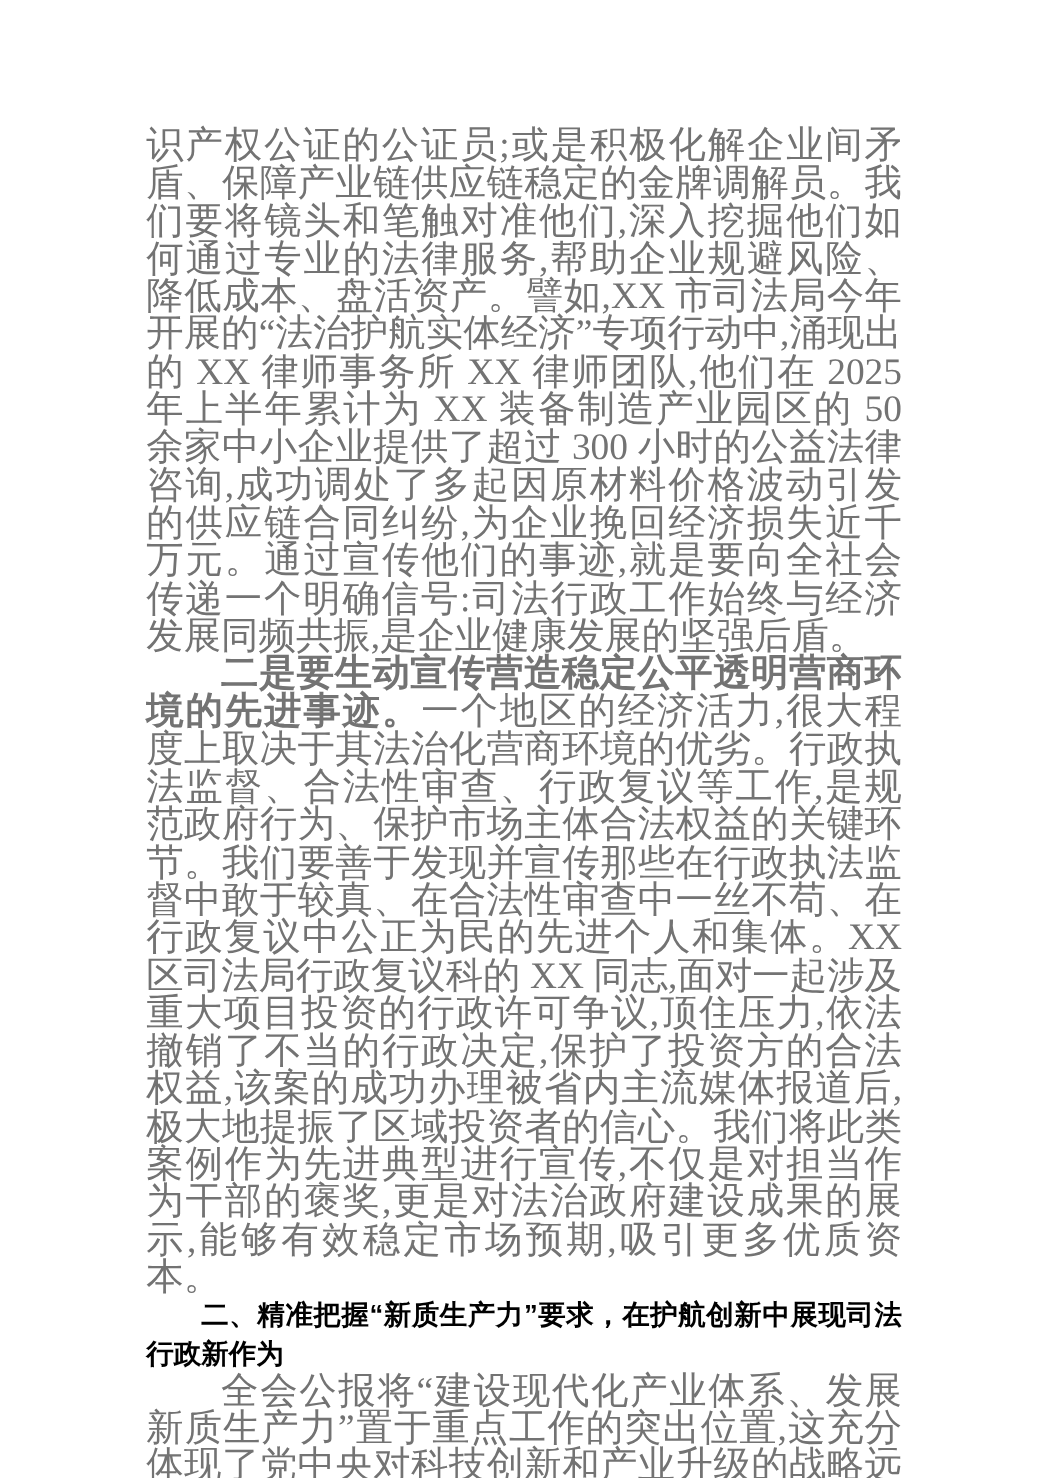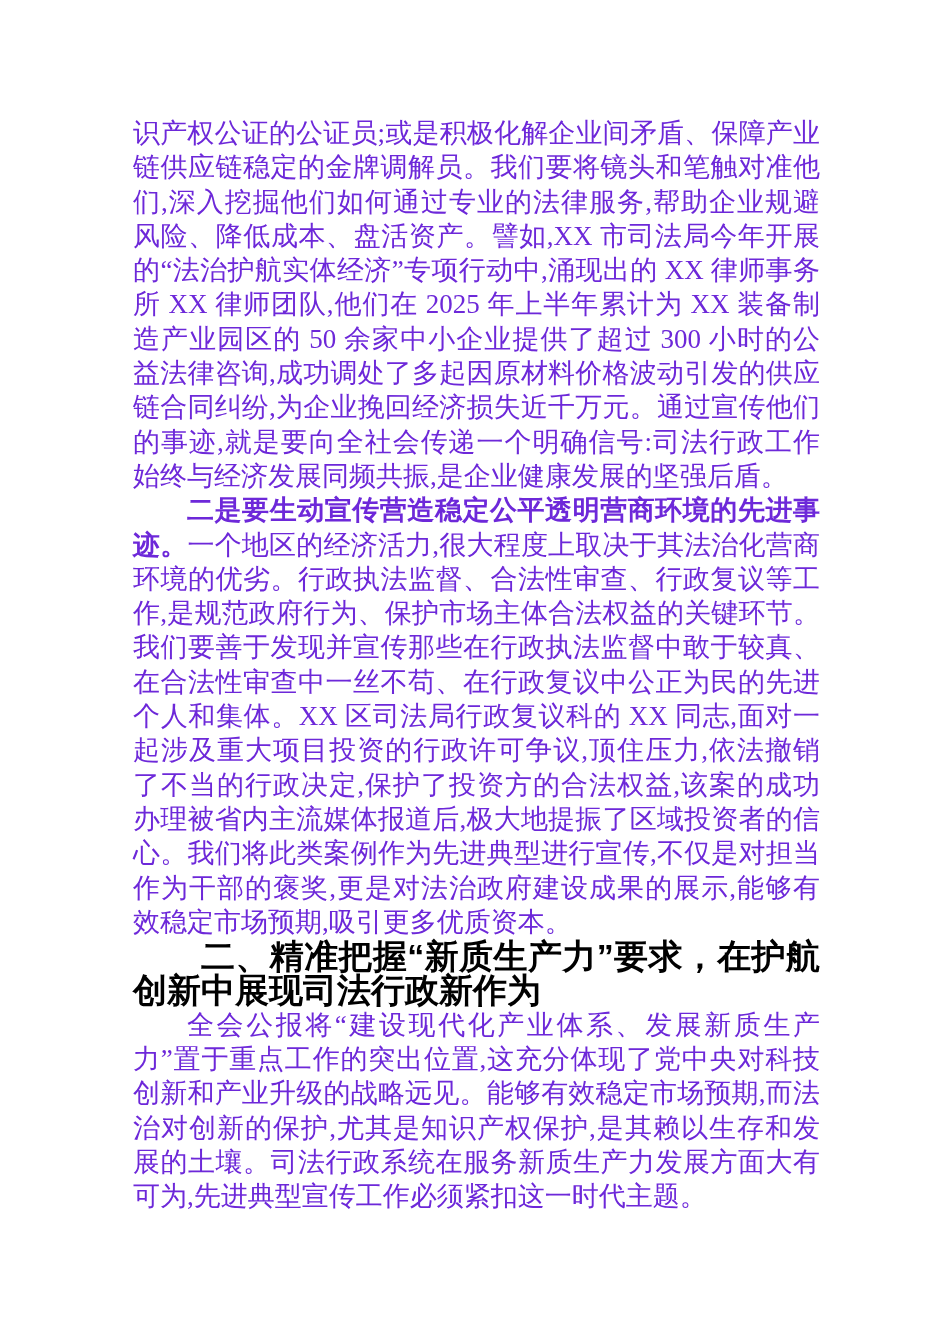--- a/index.html
+++ b/index.html
@@ -17,38 +17,38 @@
     box-sizing: border-box;
     width: 950px;
     height: 1344px;
     background: #ffffff;
     padding: 116px 130px 0 133px;
     color: #000000;
   }
   .body-text {
     margin: 0;
     font-family: "Liberation Serif", "DejaVu Serif", serif;
-    font-size: 27px;
+    font-size: 34px;
     line-height: 34.3px;
     text-align: justify;
     text-justify: inter-character;
     word-break: break-all;
-    color: #6d28d9;
+    color: #737373;
   }
   .indent {
     text-indent: 2em;
   }
   .lead-bold {
     font-weight: bold;
   }
   .section-heading {
     margin: 0;
     font-family: "Liberation Sans", "DejaVu Sans", sans-serif;
     font-weight: 700;
-    font-size: 34px;
+    font-size: 25px;
     line-height: 34.3px;
     text-align: justify;
     text-justify: inter-character;
     text-indent: 2em;
     word-break: break-all;
     color: #000000;
   }
 </style>
 </head>
 <body>

